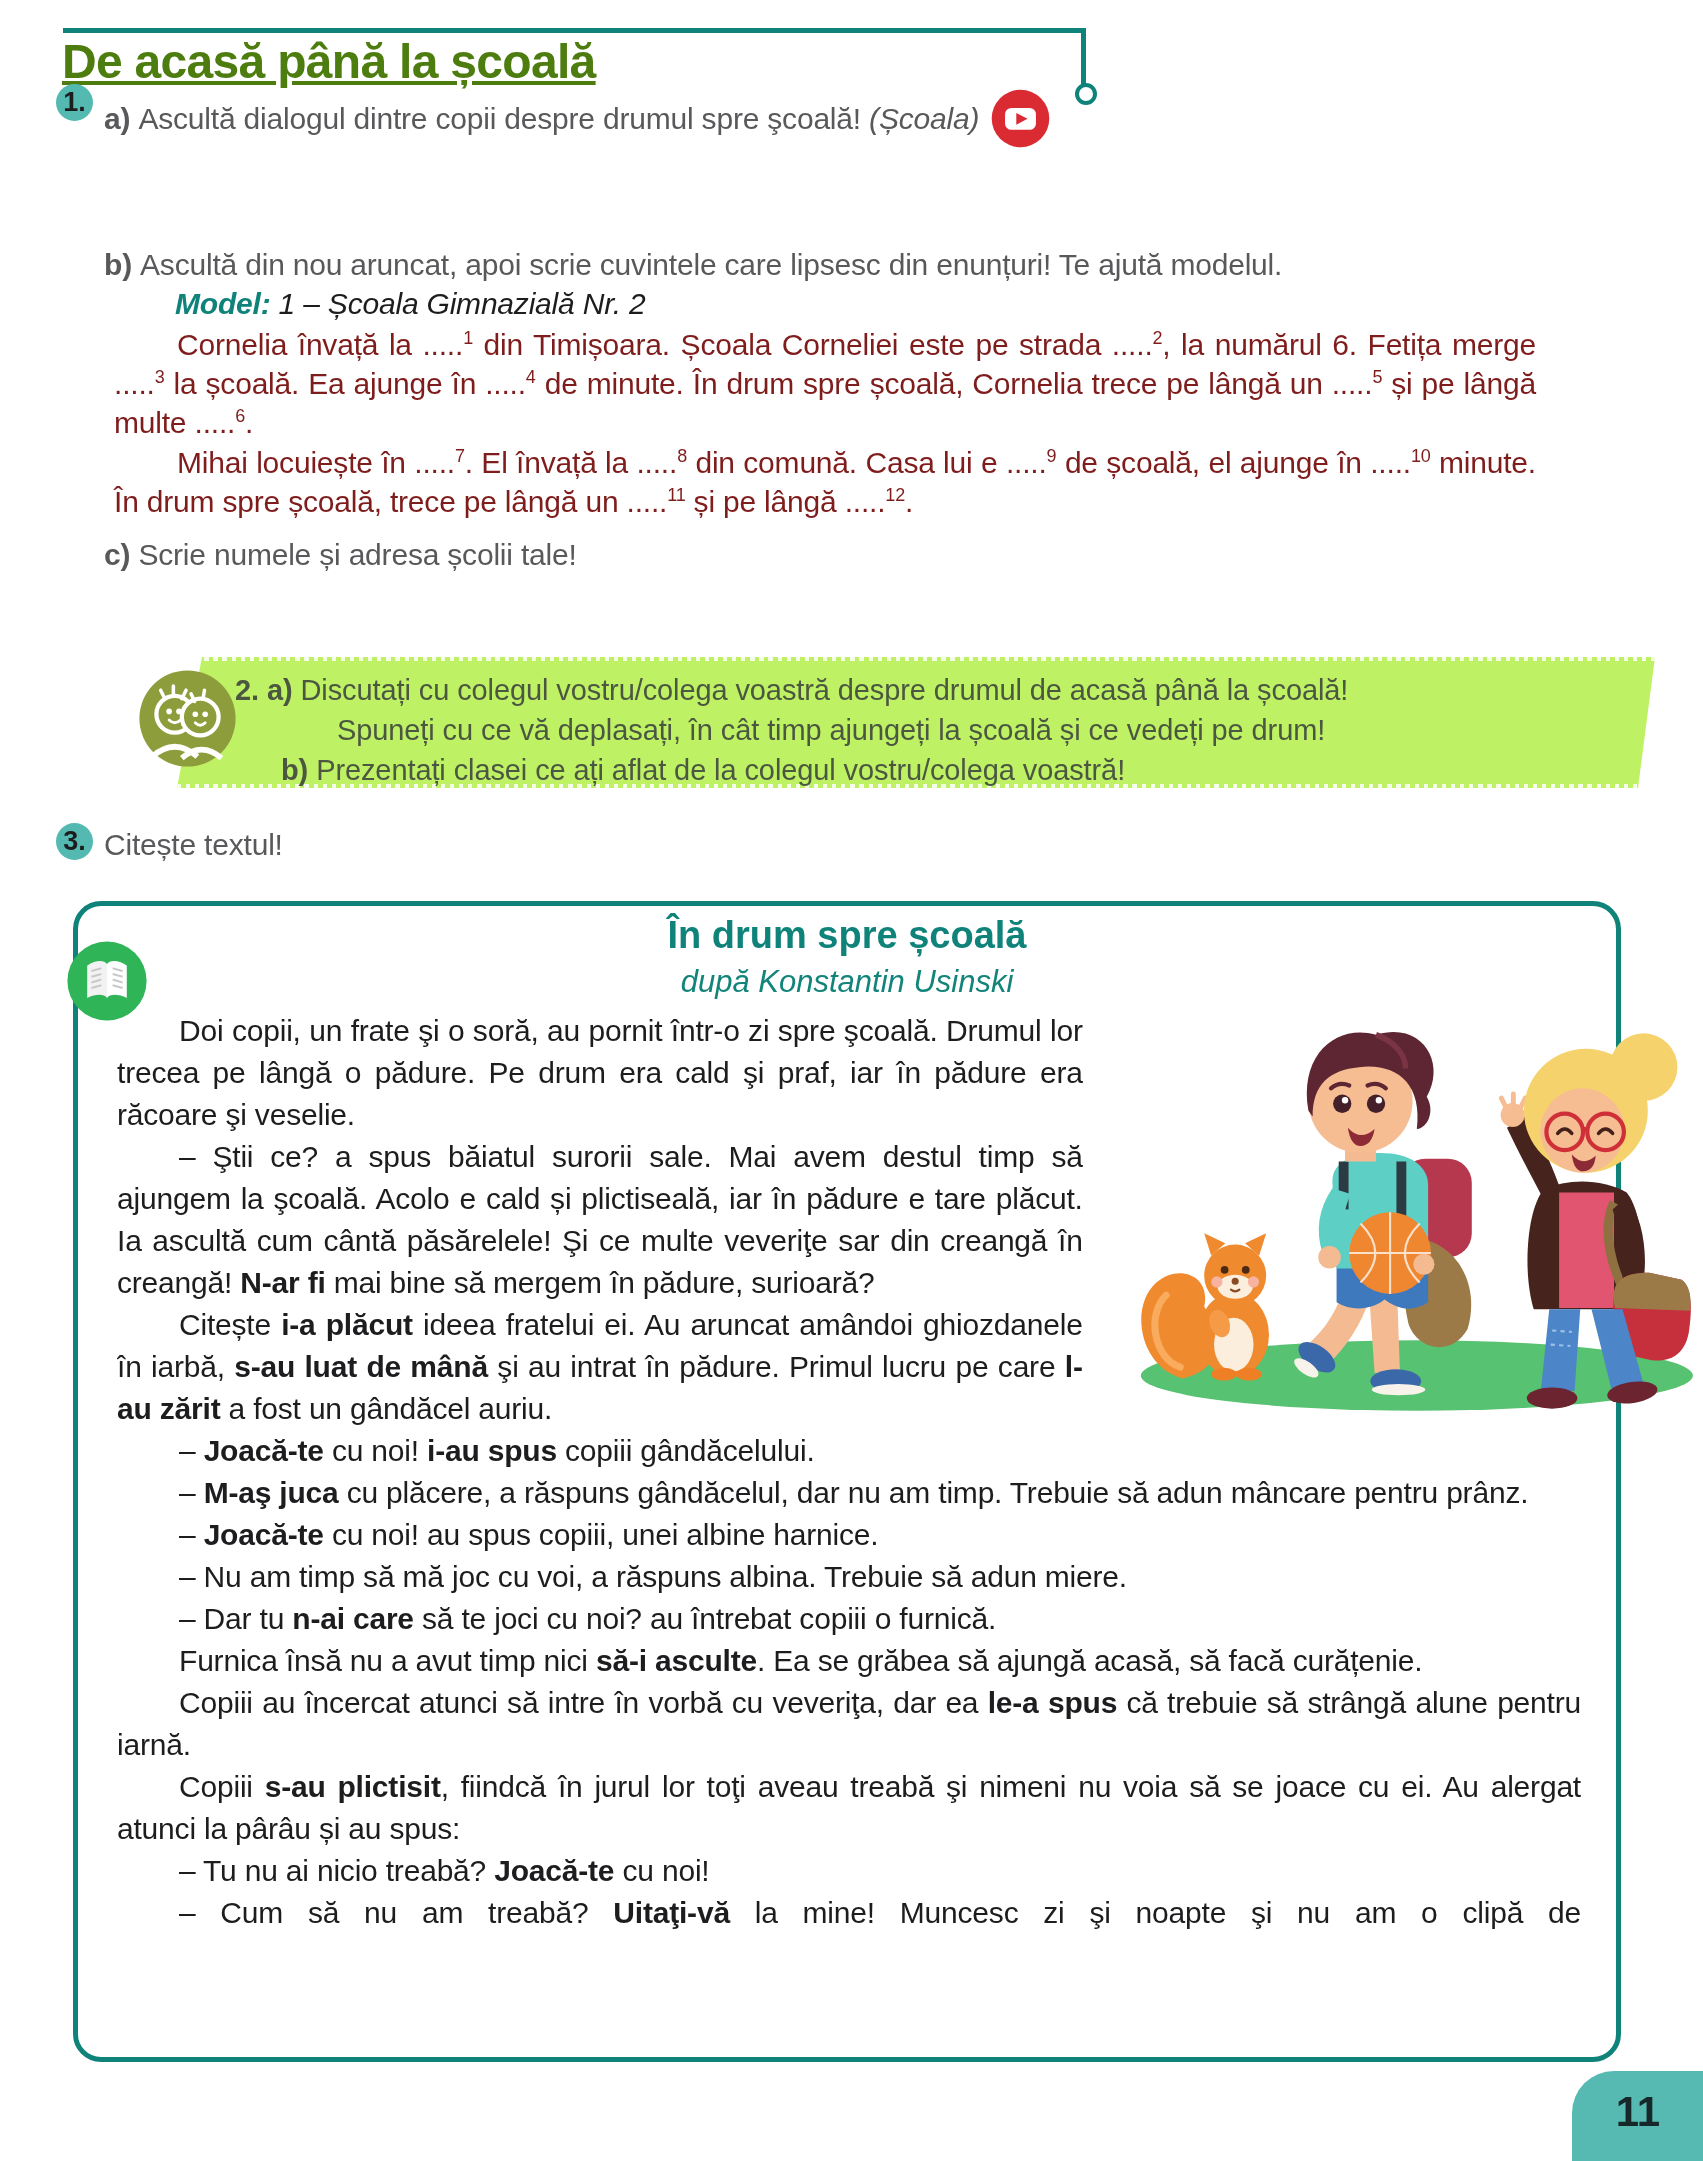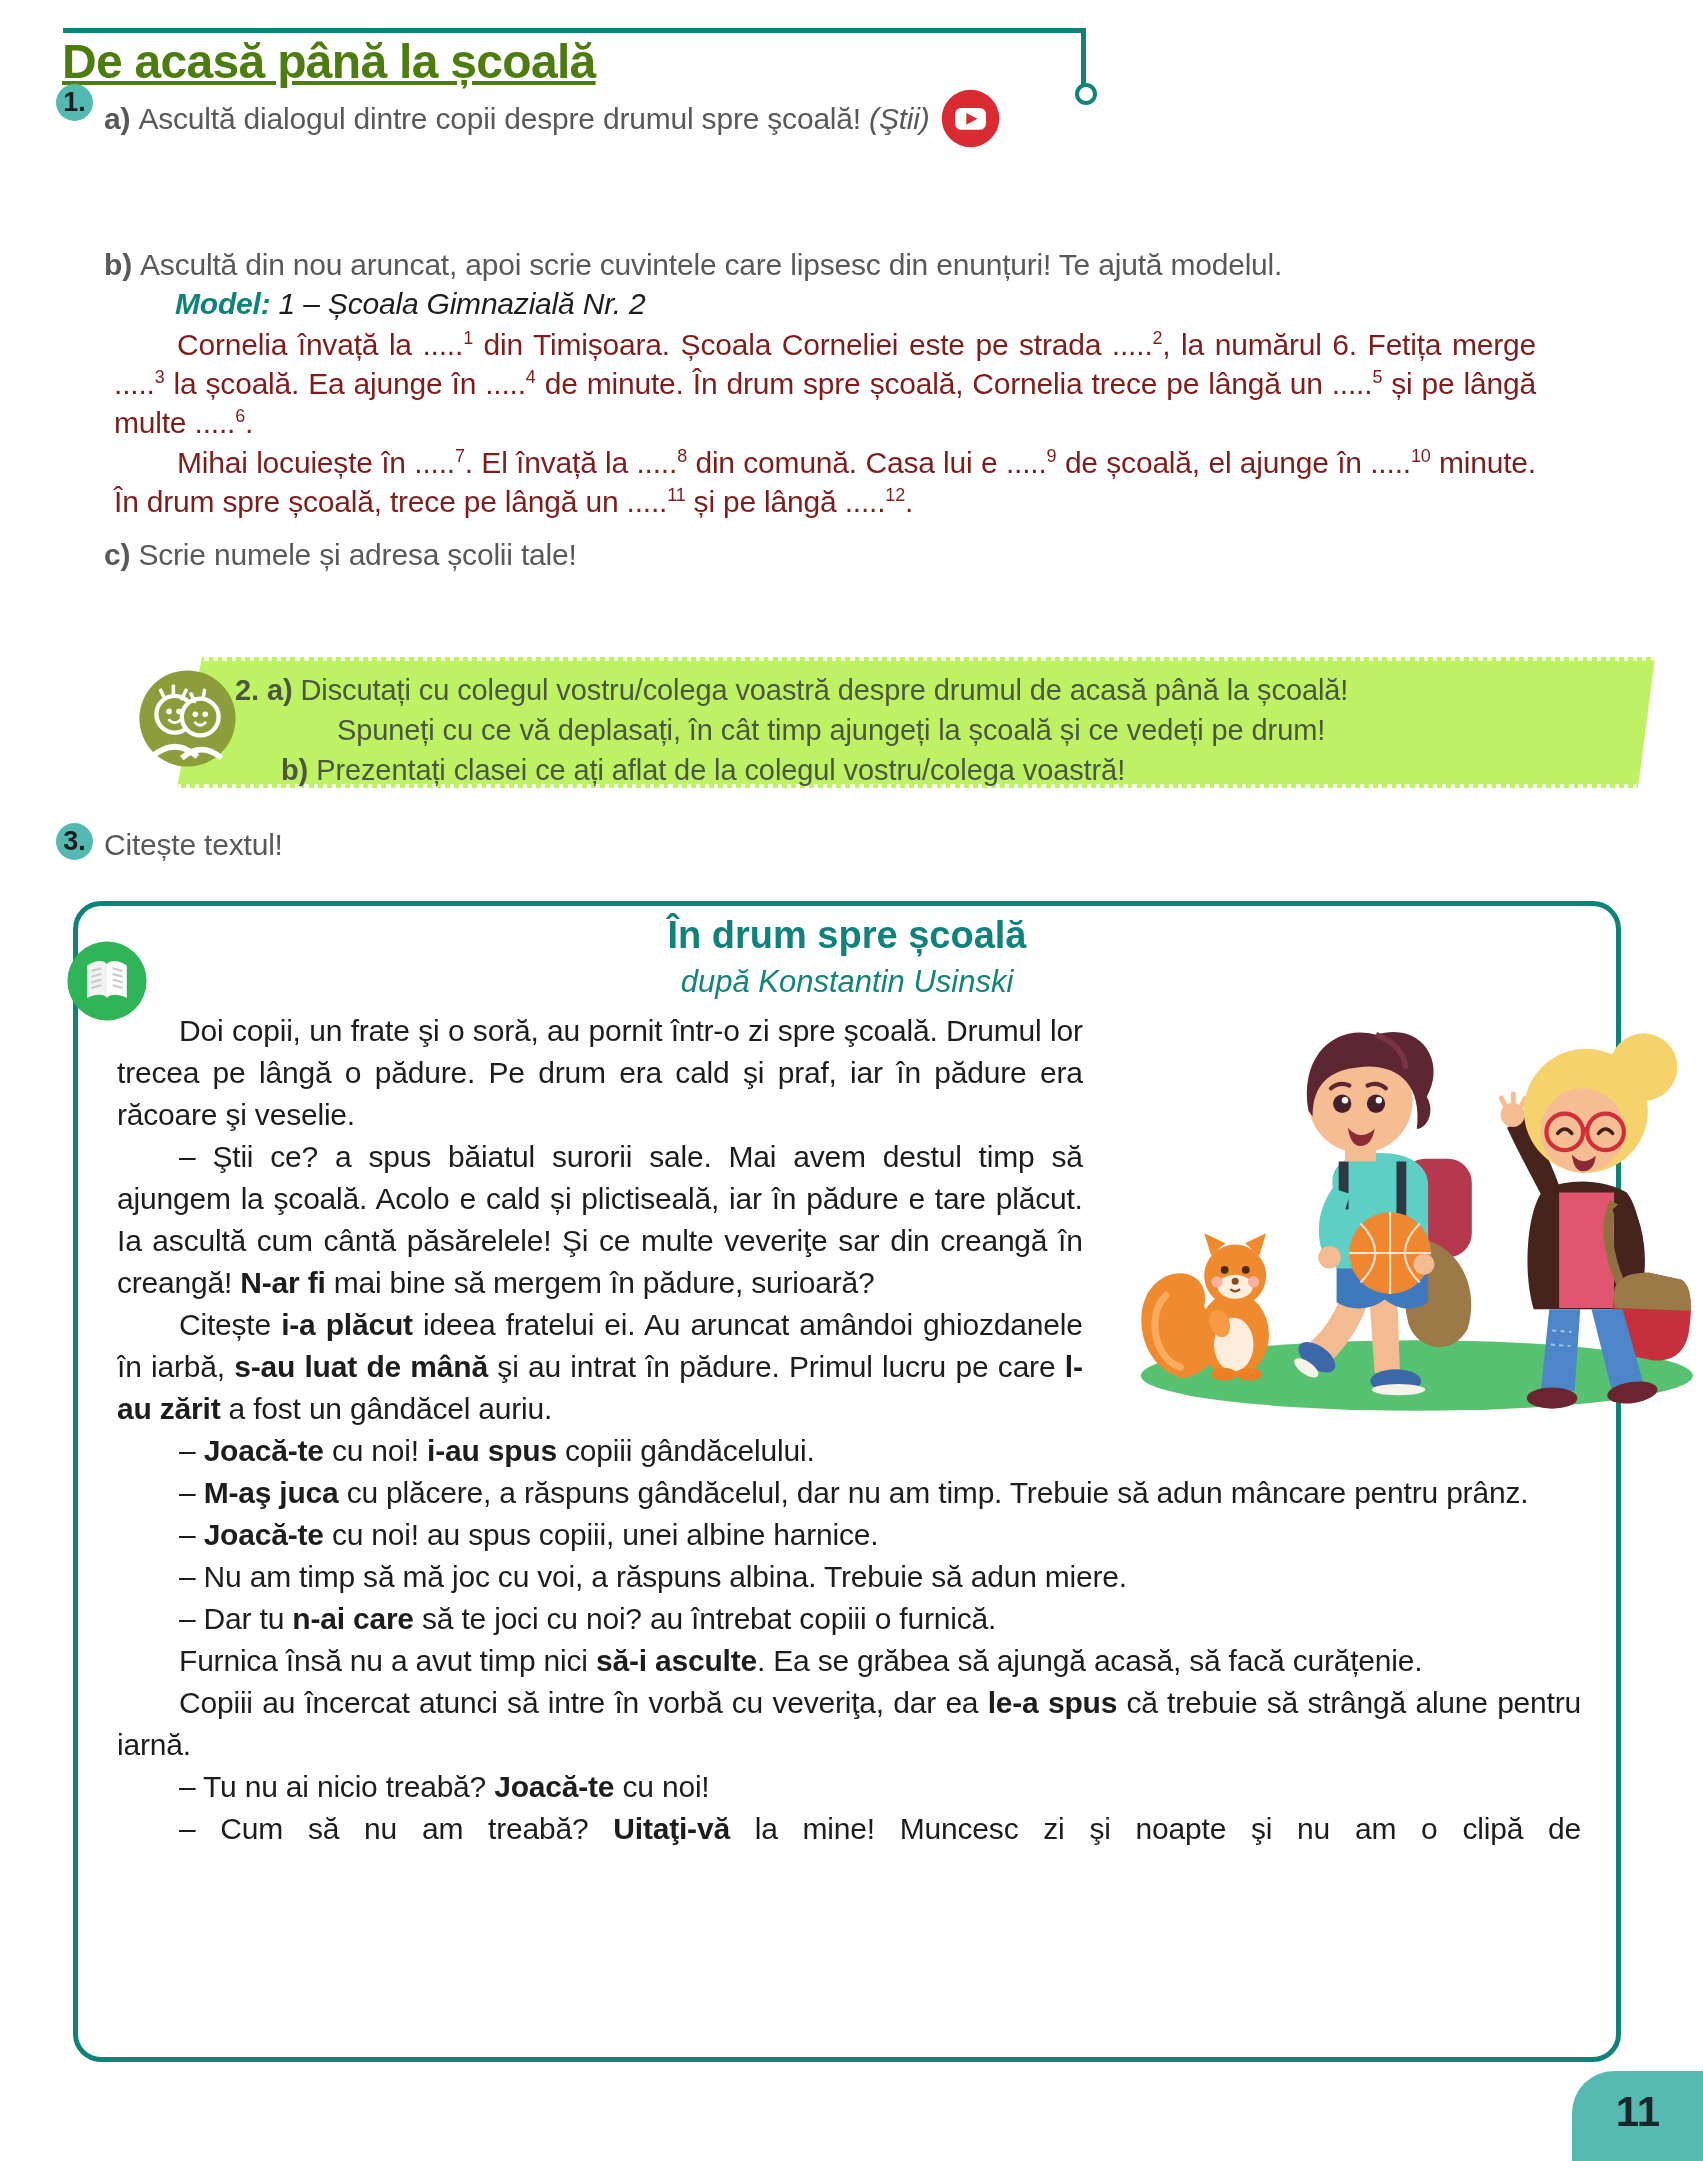--- a/index.html
+++ b/index.html
@@ -65,21 +65,21 @@
 
 <div class="page">
 
   <div class="hdr-rule"></div>
   <div class="hdr-drop"></div>
   <div class="hdr-ring"></div>
   <h1 class="title">De acasă până la școală</h1>
 
   <div class="badge b1">1.</div>
   <div class="row rowa">
-    <span><span class="b">a) </span><span>Ascultă dialogul dintre copii despre drumul spre şcoală! </span><span class="i">(Ştii)</span></span>
+    <span><span class="b">a) </span><span>Ascultă dialogul dintre copii despre drumul spre şcoală! </span><span class="i">(Școala)</span></span>
     <span class="vicon">
       <svg viewBox="0 0 84 84" width="59" height="59">
         <circle cx="42" cy="42" r="41" fill="#da2b33"></circle>
         <rect x="20" y="27" width="44" height="31" rx="9" fill="#ffffff"></rect>
         <path d="M36 34 L52 42.5 L36 51 Z" fill="#da2b33"></path>
       </svg>
     </span>
   </div>
   <div class="row rowb"><span class="b">b) </span><span>Ascultă din nou aruncat, apoi scrie cuvintele care lipsesc din enunțuri! Te ajută modelul.</span></div>
   <div class="row rowm"><span class="b i teal">Model: </span><span class="i">1 – Școala Gimnazială Nr. 2</span></div>
@@ -124,20 +124,21 @@
           <p class="story-p"><span>Doi copii, un frate şi o soră, au pornit într-o zi spre şcoală. Drumul lor trecea pe lângă o pădure. Pe drum era cald şi praf, iar în pădure era răcoare şi veselie.</span></p>
           <p class="story-p"><span>– Ştii ce? a spus băiatul surorii sale. Mai avem destul timp să ajungem la şcoală. Acolo e cald și plictiseală, iar în pădure e tare plăcut. Ia ascultă cum cântă păsărelele! Şi ce multe veveriţe sar din creangă în creangă! </span><span class="b">N-ar fi</span><span> mai bine să mergem în pădure, surioară?</span></p>
           <p class="story-p"><span>Citește </span><span class="b">i-a plăcut</span><span> ideea fratelui ei. Au aruncat amândoi ghiozdanele în iarbă, </span><span class="b">s-au luat de mână</span><span> şi au intrat în pădure. Primul lucru pe care </span><span class="b">l-au zărit</span><span> a fost un gândăcel auriu.</span></p>
           <p class="story-p"><span>– </span><span class="b">Joacă-te</span><span> cu noi! </span><span class="b">i-au spus</span><span> copiii gândăcelului.</span></p>
           <p class="story-p"><span>– </span><span class="b">M-aş juca</span><span> cu plăcere, a răspuns gândăcelul, dar nu am timp. Trebuie să adun mâncare pentru prânz.</span></p>
           <p class="story-p"><span>– </span><span class="b">Joacă-te</span><span> cu noi! au spus copiii, unei albine harnice.</span></p>
           <p class="story-p"><span>– Nu am timp să mă joc cu voi, a răspuns albina. Trebuie să adun miere.</span></p>
           <p class="story-p"><span>– Dar tu </span><span class="b">n-ai care</span><span> să te joci cu noi? au întrebat copiii o furnică.</span></p>
           <p class="story-p"><span>Furnica însă nu a avut timp nici </span><span class="b">să-i asculte</span><span>. Ea se grăbea să ajungă acasă, să facă curățenie.</span></p>
           <p class="story-p"><span>Copiii au încercat atunci să intre în vorbă cu veveriţa, dar ea </span><span class="b">le-a spus</span><span> că trebuie să strângă alune pentru iarnă.</span></p>
+          <p class="story-p"><span>Copiii </span><span class="b">s-au plictisit</span><span>, fiindcă în jurul lor toţi aveau treabă şi nimeni nu voia să se joace cu ei. Au alergat atunci la pârâu și au spus:</span></p>
           <p class="story-p"><span>– Tu nu ai nicio treabă? </span><span class="b">Joacă-te</span><span> cu noi!</span></p>
           <p class="story-p"><span>– Cum să nu am treabă? </span><span class="b">Uitaţi-vă</span><span> la mine! Muncesc zi şi noapte şi nu am o clipă de</span></p>
         </div>
     </div>
   </div>
 
   <div class="bookicon">
     <svg viewBox="0 0 116 116" width="82" height="82">
       <circle cx="58" cy="58" r="56" fill="#2fb457"></circle>
       <path d="M30 36 C42 28 54 28 58 34 L58 82 C54 76 42 76 30 82 Z" fill="#f2f2f2"></path>

